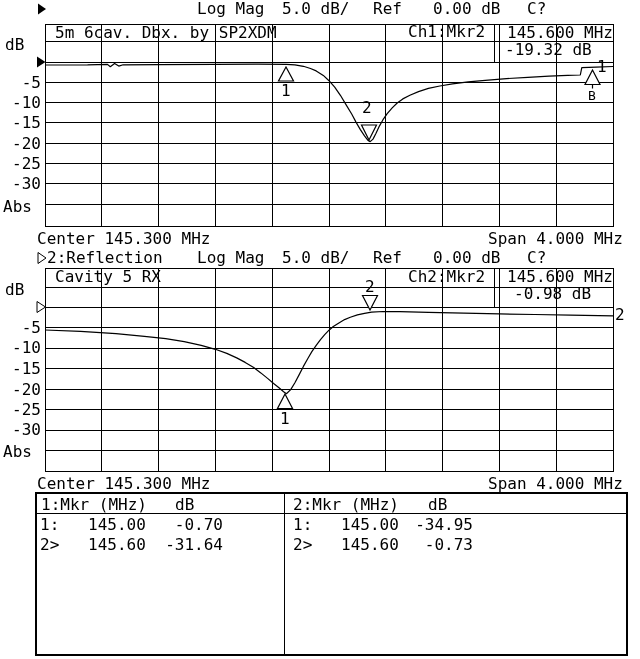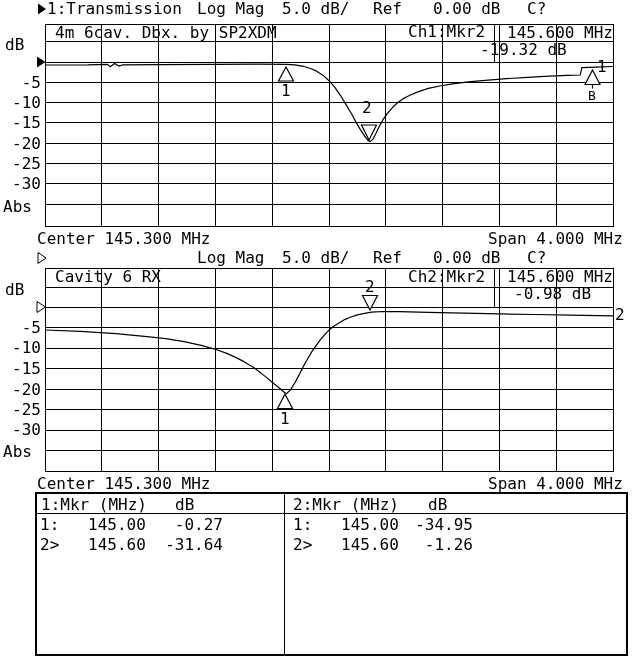--- a/index.html
+++ b/index.html
@@ -84,56 +84,56 @@
       <polygon points="285,394 277.5,408.5 292.5,408.5"></polygon>
     </g>
 
     <g stroke="#000" stroke-width="1.5" fill="none" shape-rendering="crispEdges">
       <rect x="36" y="493" width="591" height="162"></rect>
       <line x1="284.5" y1="493" x2="284.5" y2="655"></line>
       <line x1="36" y1="513.5" x2="627" y2="513.5"></line>
     </g>
   </svg>
 
-  <span class="t" style="left:47px;top:1px">1:Transmission</span>
   <span class="t" style="left:197px;top:1px">Log Mag</span>
   <span class="t" style="left:282px;top:1px">5.0 dB/</span>
   <span class="t" style="left:373px;top:1px">Ref</span>
   <span class="t" style="left:433px;top:1px">0.00 dB</span>
   <span class="t" style="left:527px;top:1px">C?</span>
 
-  <span class="t" style="left:55px;top:25px">4m 6cav. Dbx. by SP2XDM</span>
+  <span class="t" style="left:55px;top:25px">5m 6cav. Dbx. by SP2XDM</span>
   <span class="t" style="left:408px;top:24px">Ch1:Mkr2</span>
   <span class="t" style="left:507px;top:25px">145.600 MHz</span>
-  <span class="t" style="left:480px;top:42px">-19.32 dB</span>
+  <span class="t" style="left:505px;top:42px">-19.32 dB</span>
 
   <span class="t" style="left:5px;top:37px">dB</span>
   <span class="t ra" style="left:0;width:41px;top:75px">-5</span>
   <span class="t ra" style="left:0;width:41px;top:95px">-10</span>
   <span class="t ra" style="left:0;width:41px;top:115px">-15</span>
   <span class="t ra" style="left:0;width:41px;top:136px">-20</span>
   <span class="t ra" style="left:0;width:41px;top:156px">-25</span>
   <span class="t ra" style="left:0;width:41px;top:176px">-30</span>
   <span class="t" style="left:3px;top:199px">Abs</span>
 
   <span class="t" style="left:281px;top:83px">1</span>
   <span class="t" style="left:362px;top:100px">2</span>
   <span class="t" style="left:597px;top:59px">1</span>
   <span class="t sm" style="left:588px;top:89px">B</span>
 
   <span class="t" style="left:37px;top:231px">Center 145.300 MHz</span>
   <span class="t" style="left:488px;top:231px">Span 4.000 MHz</span>
 
+  <span class="t" style="left:47px;top:250px">2:Reflection</span>
   <span class="t" style="left:197px;top:250px">Log Mag</span>
   <span class="t" style="left:282px;top:250px">5.0 dB/</span>
   <span class="t" style="left:373px;top:250px">Ref</span>
   <span class="t" style="left:433px;top:250px">0.00 dB</span>
   <span class="t" style="left:527px;top:250px">C?</span>
 
-  <span class="t" style="left:55px;top:269px">Cavity 6 RX</span>
+  <span class="t" style="left:55px;top:269px">Cavity 5 RX</span>
   <span class="t" style="left:408px;top:269px">Ch2:Mkr2</span>
   <span class="t" style="left:507px;top:269px">145.600 MHz</span>
   <span class="t" style="left:514px;top:286px">-0.98 dB</span>
 
   <span class="t" style="left:5px;top:282px">dB</span>
   <span class="t ra" style="left:0;width:41px;top:320px">-5</span>
   <span class="t ra" style="left:0;width:41px;top:340px">-10</span>
   <span class="t ra" style="left:0;width:41px;top:361px">-15</span>
   <span class="t ra" style="left:0;width:41px;top:382px">-20</span>
   <span class="t ra" style="left:0;width:41px;top:402px">-25</span>
@@ -147,25 +147,25 @@
   <span class="t" style="left:37px;top:476px">Center 145.300 MHz</span>
   <span class="t" style="left:488px;top:476px">Span 4.000 MHz</span>
 
   <span class="t" style="left:41px;top:497px">1:Mkr (MHz)</span>
   <span class="t" style="left:175px;top:497px">dB</span>
   <span class="t" style="left:293px;top:497px">2:Mkr (MHz)</span>
   <span class="t" style="left:428px;top:497px">dB</span>
 
   <span class="t" style="left:40px;top:517px">1:</span>
   <span class="t" style="left:88px;top:517px">145.00</span>
-  <span class="t ra" style="left:145px;width:78px;top:517px">-0.27</span>
+  <span class="t ra" style="left:145px;width:78px;top:517px">-0.70</span>
   <span class="t" style="left:40px;top:537px">2&gt;</span>
   <span class="t" style="left:88px;top:537px">145.60</span>
   <span class="t ra" style="left:145px;width:78px;top:537px">-31.64</span>
 
   <span class="t" style="left:293px;top:517px">1:</span>
   <span class="t" style="left:341px;top:517px">145.00</span>
   <span class="t ra" style="left:395px;width:78px;top:517px">-34.95</span>
   <span class="t" style="left:293px;top:537px">2&gt;</span>
   <span class="t" style="left:341px;top:537px">145.60</span>
-  <span class="t ra" style="left:395px;width:78px;top:537px">-1.26</span>
+  <span class="t ra" style="left:395px;width:78px;top:537px">-0.73</span>
 
 </div>
 
 </body></html>

